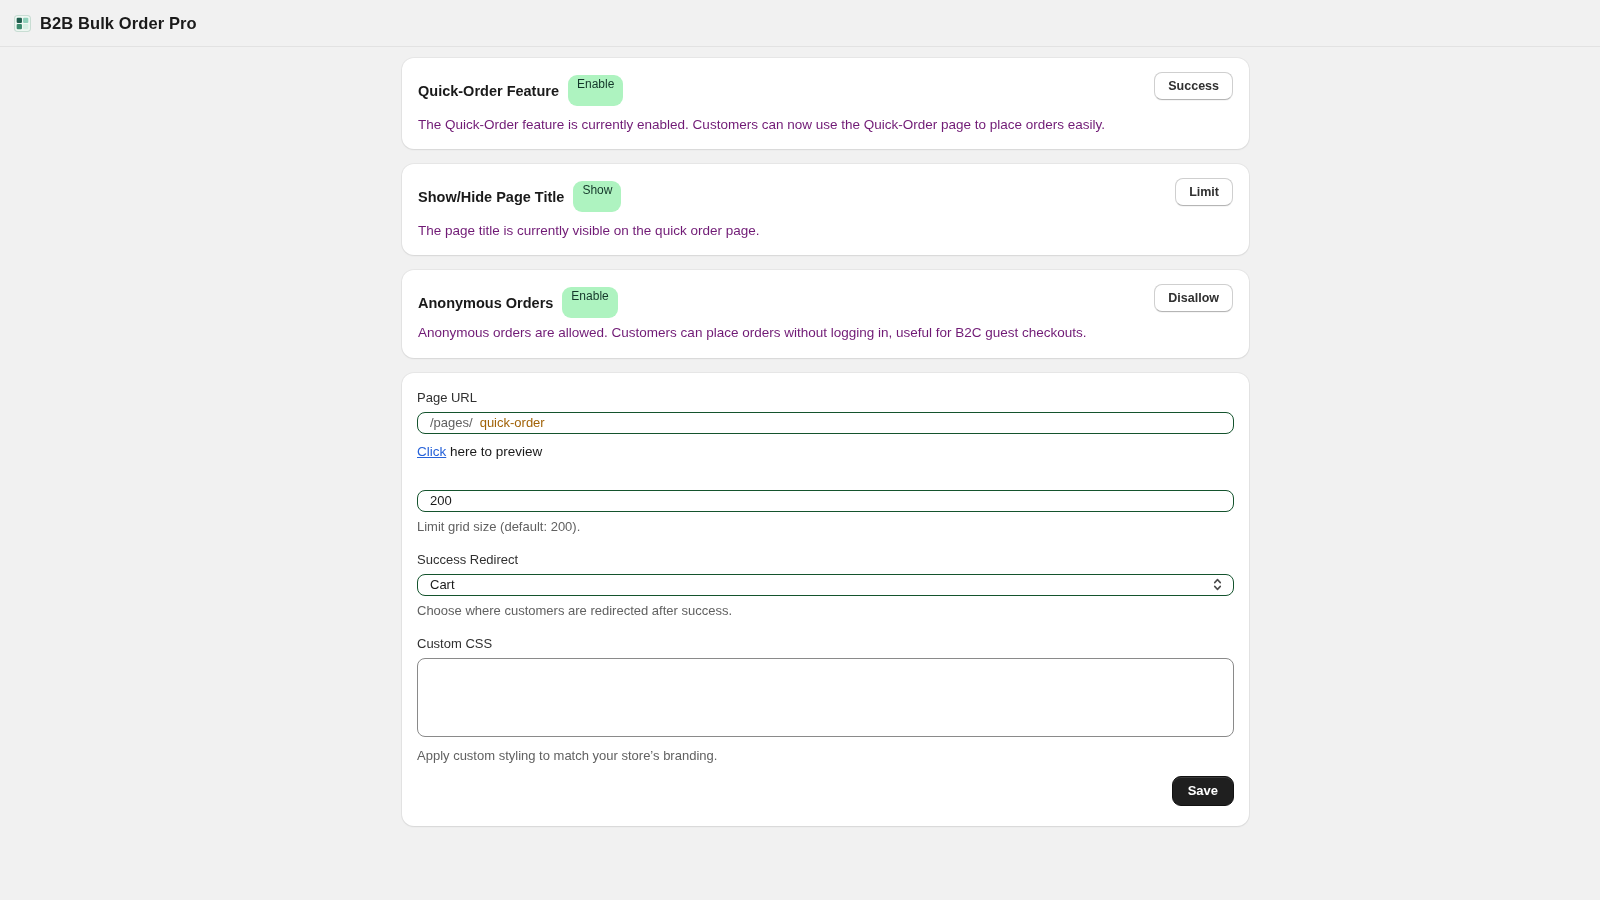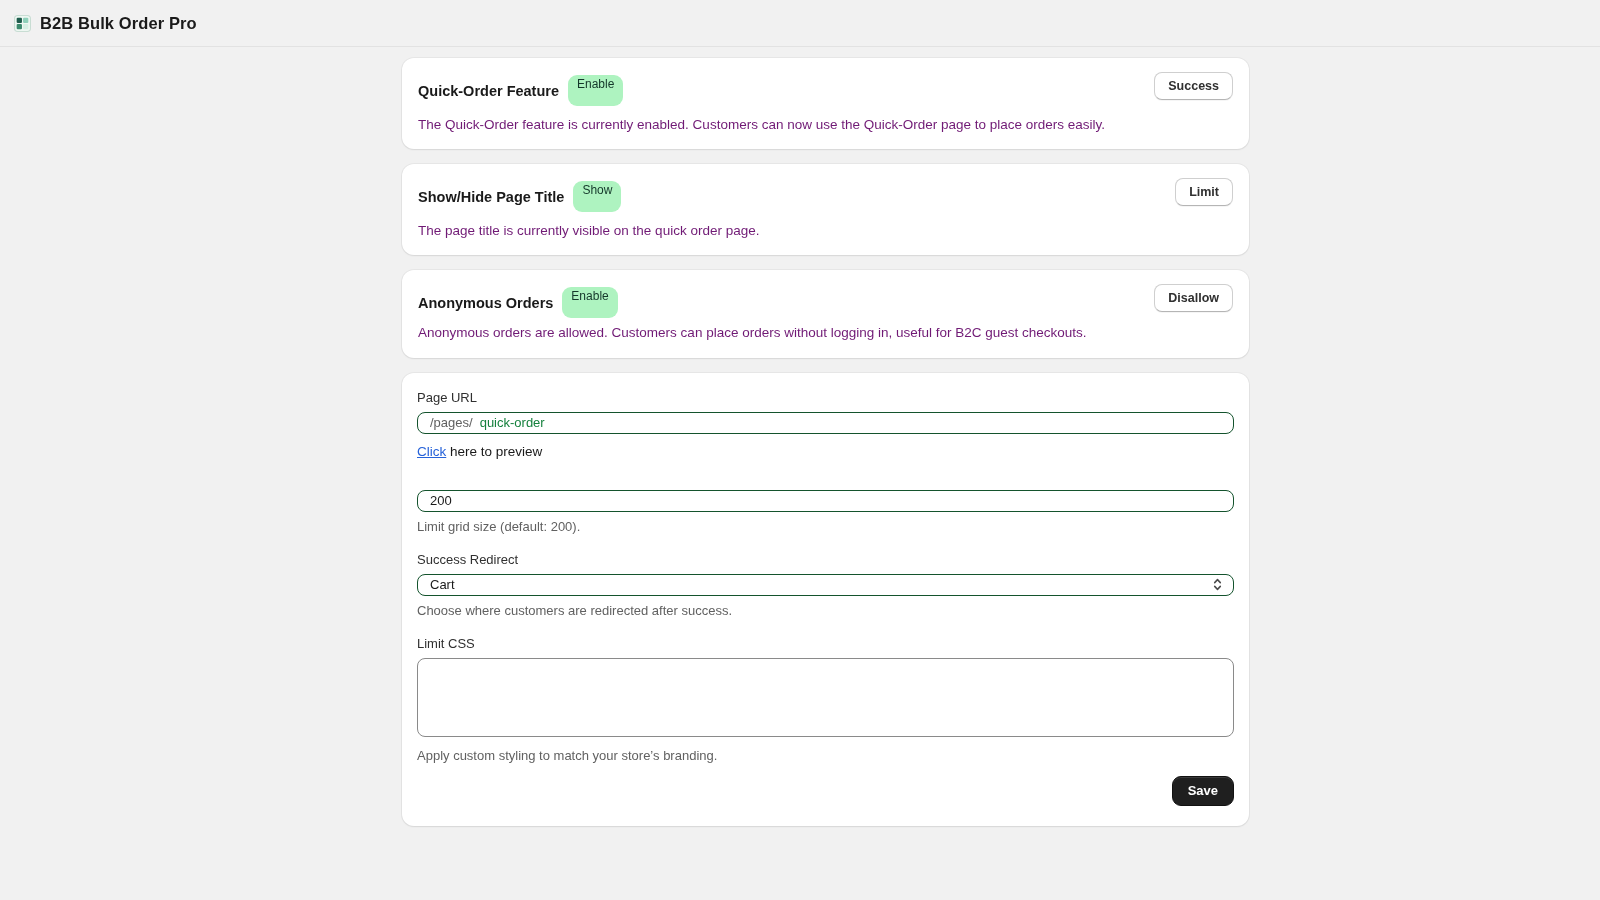--- a/index.html
+++ b/index.html
@@ -83,21 +83,21 @@
     background: #ffffff;
     font-family: inherit;
     font-size: 13px;
     color: #1a1a1a;
   }
   .text-input { padding: 0 12px; }
   .input-wrap { display: flex; align-items: center; padding: 0 12px; }
   .input-prefix { color: #616161; margin-right: 7px; white-space: nowrap; }
   .bare-input {
     border: none; background: transparent; flex: 1;
-    font-family: inherit; font-size: 13px; color: #15803d; height: 100%;
+    font-family: inherit; font-size: 13px; color: #a16207; height: 100%;
   }
   .preview-line { margin-top: 10px; margin-bottom: 31px; font-size: 13.5px; color: #1a1a1a; }
   .preview-link { color: #2662d9; text-decoration: underline; cursor: pointer; }
   .help-text { margin-top: 7px; font-size: 13px; color: #616161; }
 
   .select-box {
     display: flex; align-items: center; justify-content: space-between;
     padding: 0 10px 0 12px; cursor: pointer;
   }
   .select-caret { width: 11px; height: 15px; color: #4a4a4a; }
@@ -203,21 +203,21 @@
         <span>Cart</span>
         <svg class="select-caret" viewBox="0 0 11 16" fill="none" stroke="currentColor" stroke-width="1.6" stroke-linecap="round" stroke-linejoin="round">
           <path d="M2.5 6 L5.5 2.8 L8.5 6"></path>
           <path d="M2.5 10 L5.5 13.2 L8.5 10"></path>
         </svg>
       </div>
       <div class="help-text">Choose where customers are redirected after success.</div>
     </div>
 
     <div class="field field-css">
-      <label class="field-label">Limit CSS</label>
+      <label class="field-label">Custom CSS</label>
       <textarea class="css-textarea" style=""></textarea>
       <div class="help-text">Apply custom styling to match your store’s branding.</div>
     </div>
 
     <div class="save-row">
       <button class="btn-save">Save</button>
     </div>
 
   </div>
 </div>

